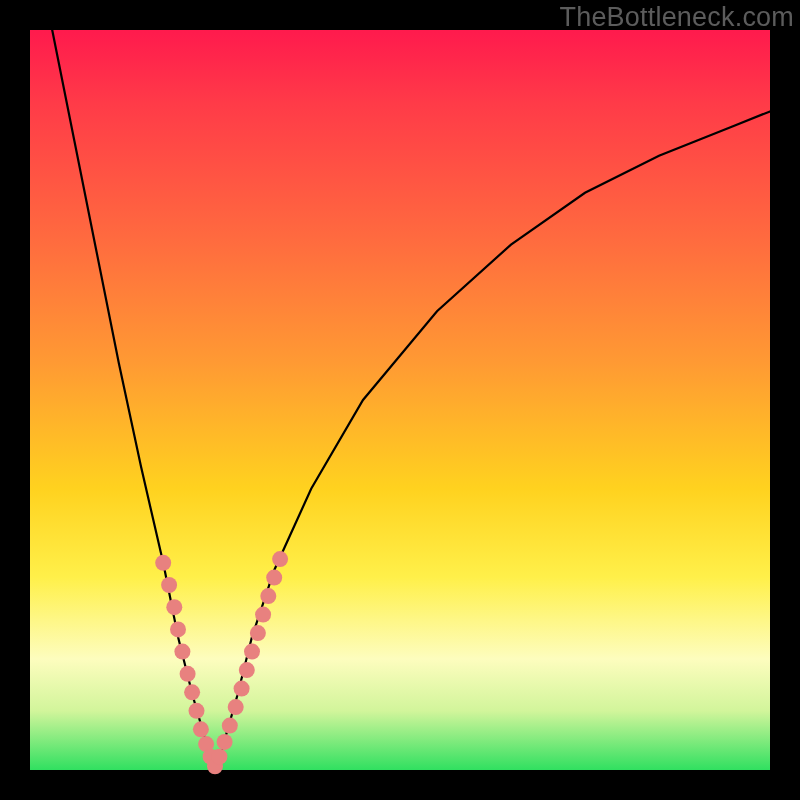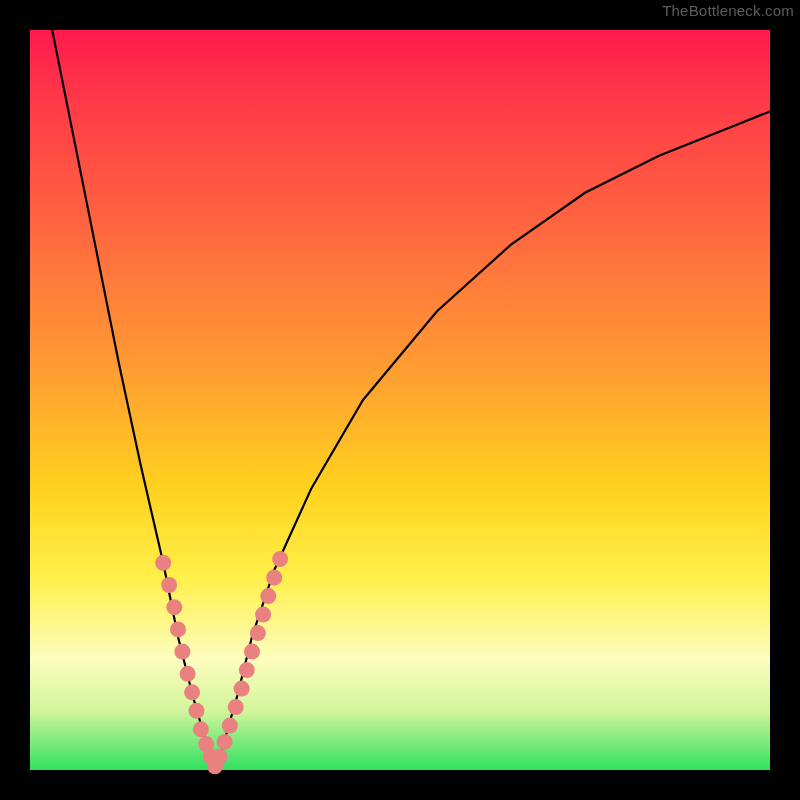--- a/index.html
+++ b/index.html
@@ -37,21 +37,21 @@
       #fdfdbe 85%,
       #d2f59b 92%,
       #30e060 100%
     );
   }
   .watermark {
     position: absolute;
     top: 2px;
     right: 6px;
     color: #5c5c5c;
-    font-size: 15px;
+    font-size: 27px;
     font-weight: 500;
     letter-spacing: 0.2px;
     user-select: none;
     pointer-events: none;
   }
   svg.curve {
     position: absolute;
     left: 0;
     top: 0;
     width: 740px;

